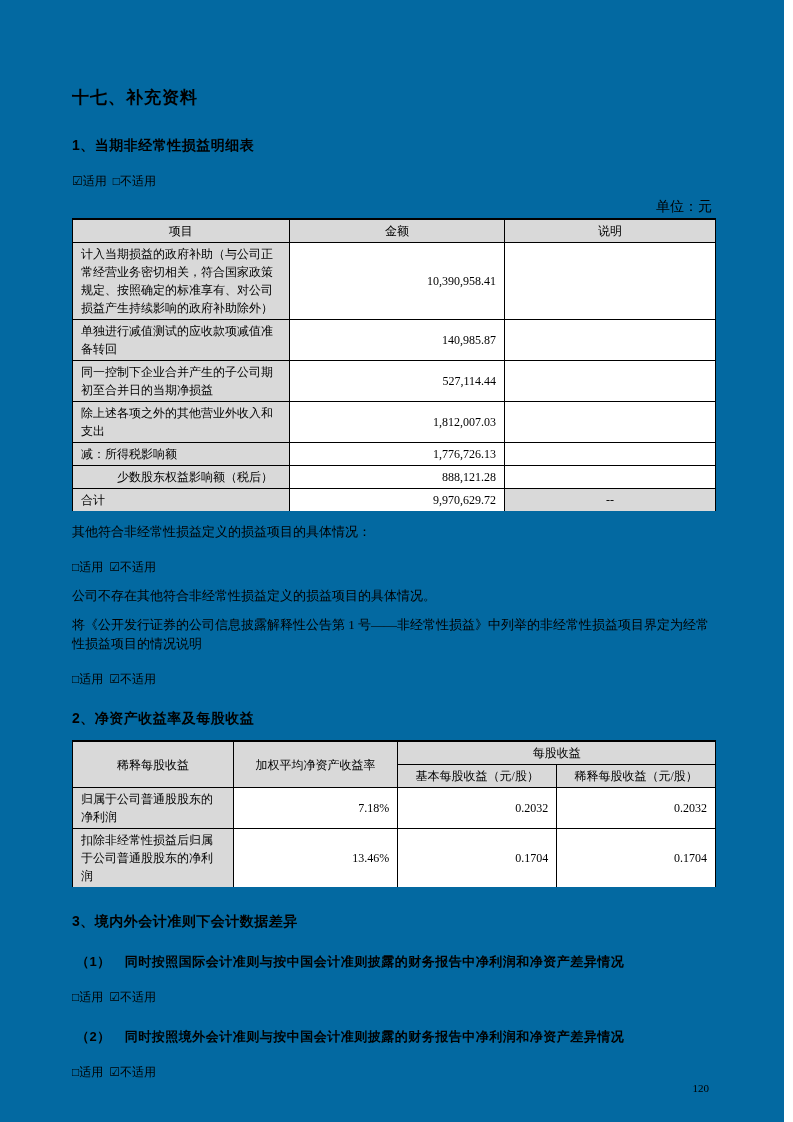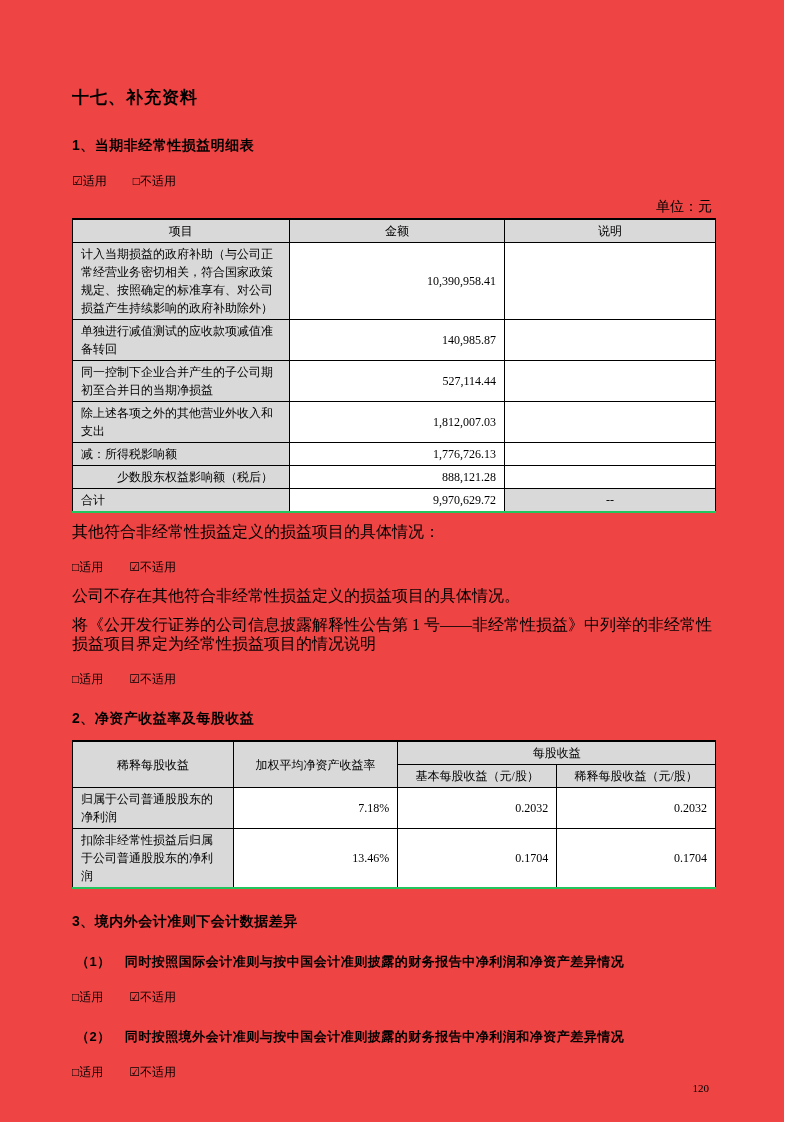--- a/index.html
+++ b/index.html
@@ -1,17 +1,17 @@
 <!DOCTYPE html>
 <html><head>
 <meta charset="utf-8">
 <style>
   html,body { margin:0; padding:0; background:#fff; }
   .page {
-    position:relative; width:784px; height:1122px; background:#ef4444;
+    position:relative; width:784px; height:1122px; background:#0369a1;
     overflow:hidden; color:#000;
     font-family:"Liberation Serif","DejaVu Serif",serif; font-size:12px;
   }
   .content { position:absolute; left:72px; top:0; width:644px; }
 
   .h1 {
     margin:86px 0 0 0; font-size:17px; font-weight:bold;
     font-family:"Liberation Sans","DejaVu Sans",sans-serif; letter-spacing:1px;
   }
   .h2 {
@@ -21,27 +21,27 @@
   .h3 {
     margin:24px 0 0 0; font-size:14px; font-weight:bold;
     font-family:"Liberation Sans","DejaVu Sans",sans-serif; letter-spacing:0.5px;
   }
   .sub {
     margin:22px 0 0 4px; font-size:13px; font-weight:bold;
     font-family:"Liberation Sans","DejaVu Sans",sans-serif;
     display:flex; gap:14px; letter-spacing:0.5px;
   }
   .apply { margin:18px 0 0 0; font-size:12px; }
-  .apply .cb { margin-right:26px; }
-  .para { margin:10px 0 0 0; font-size:16px; line-height:19px; }
+  .apply .cb { margin-right:6px; }
+  .para { margin:10px 0 0 0; font-size:13px; line-height:19px; }
   .p-first { margin-top:9px; }
   .unit { margin:8px 0 2px 0; text-align:right; font-size:14px; padding-right:4px; }
 
   table { border-collapse:collapse; table-layout:fixed; width:100%;
-          border-top:2px solid #000; border-bottom:2px solid #22c55e;border-radius:26px; }
+          border-top:2px solid #000; border-bottom:2px solid #0369a1;border-radius:26px; }
   td,th { border:1px solid #000; padding:2px 8px; font-size:12px;
           line-height:18px; font-weight:normal; vertical-align:middle;
           overflow:hidden; word-break:break-all; }
   th { background:#d9d9d9; text-align:center; }
   td.c-item { background:#d9d9d9; text-align:left; }
   td.c-amt  { text-align:right; background:#fff; }
   td.c-note { background:#fff; }
   tr.total td.c-note { background:#d9d9d9; text-align:center; }
   td.indent { padding-left:44px; }
   .t2 { margin-top:12px; }

